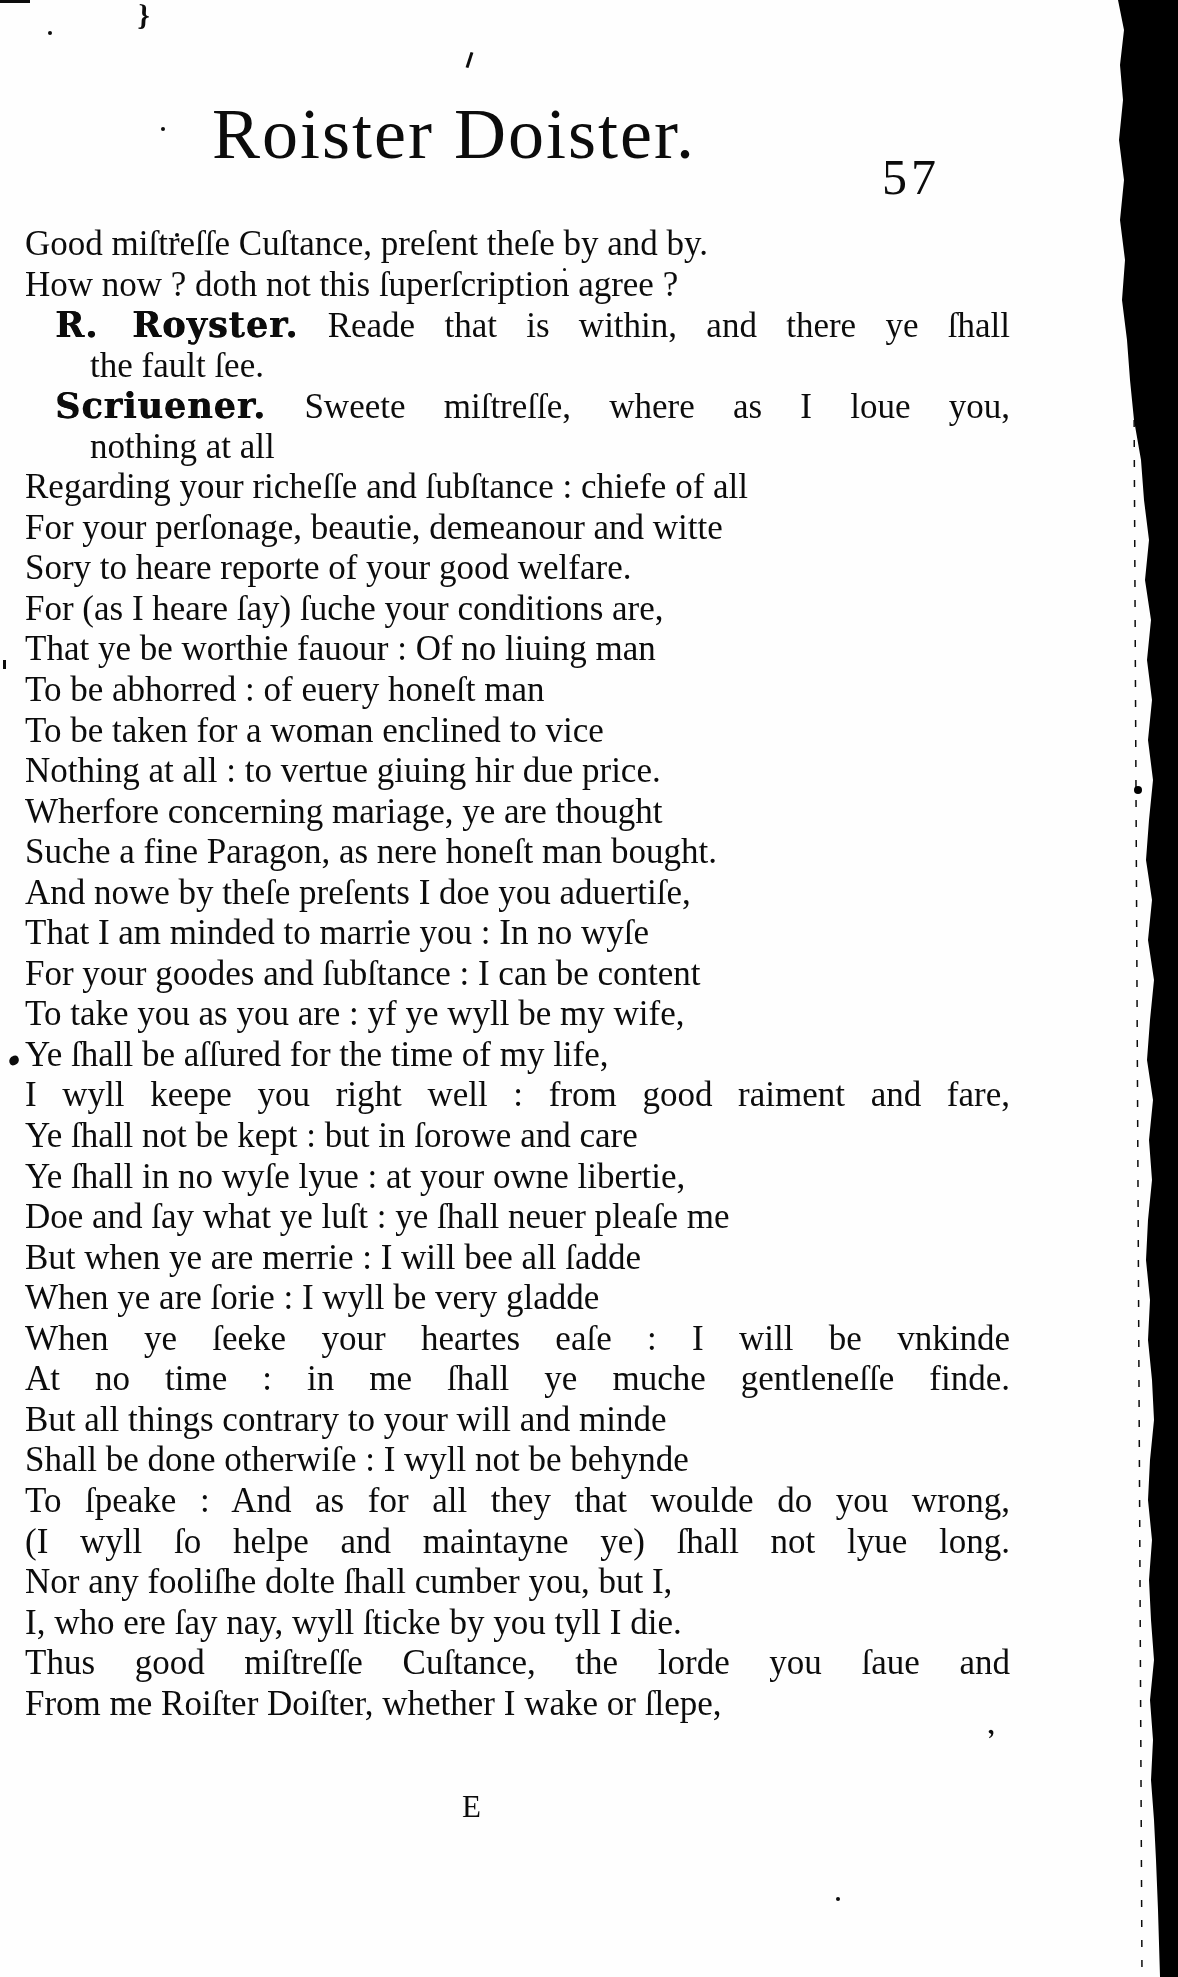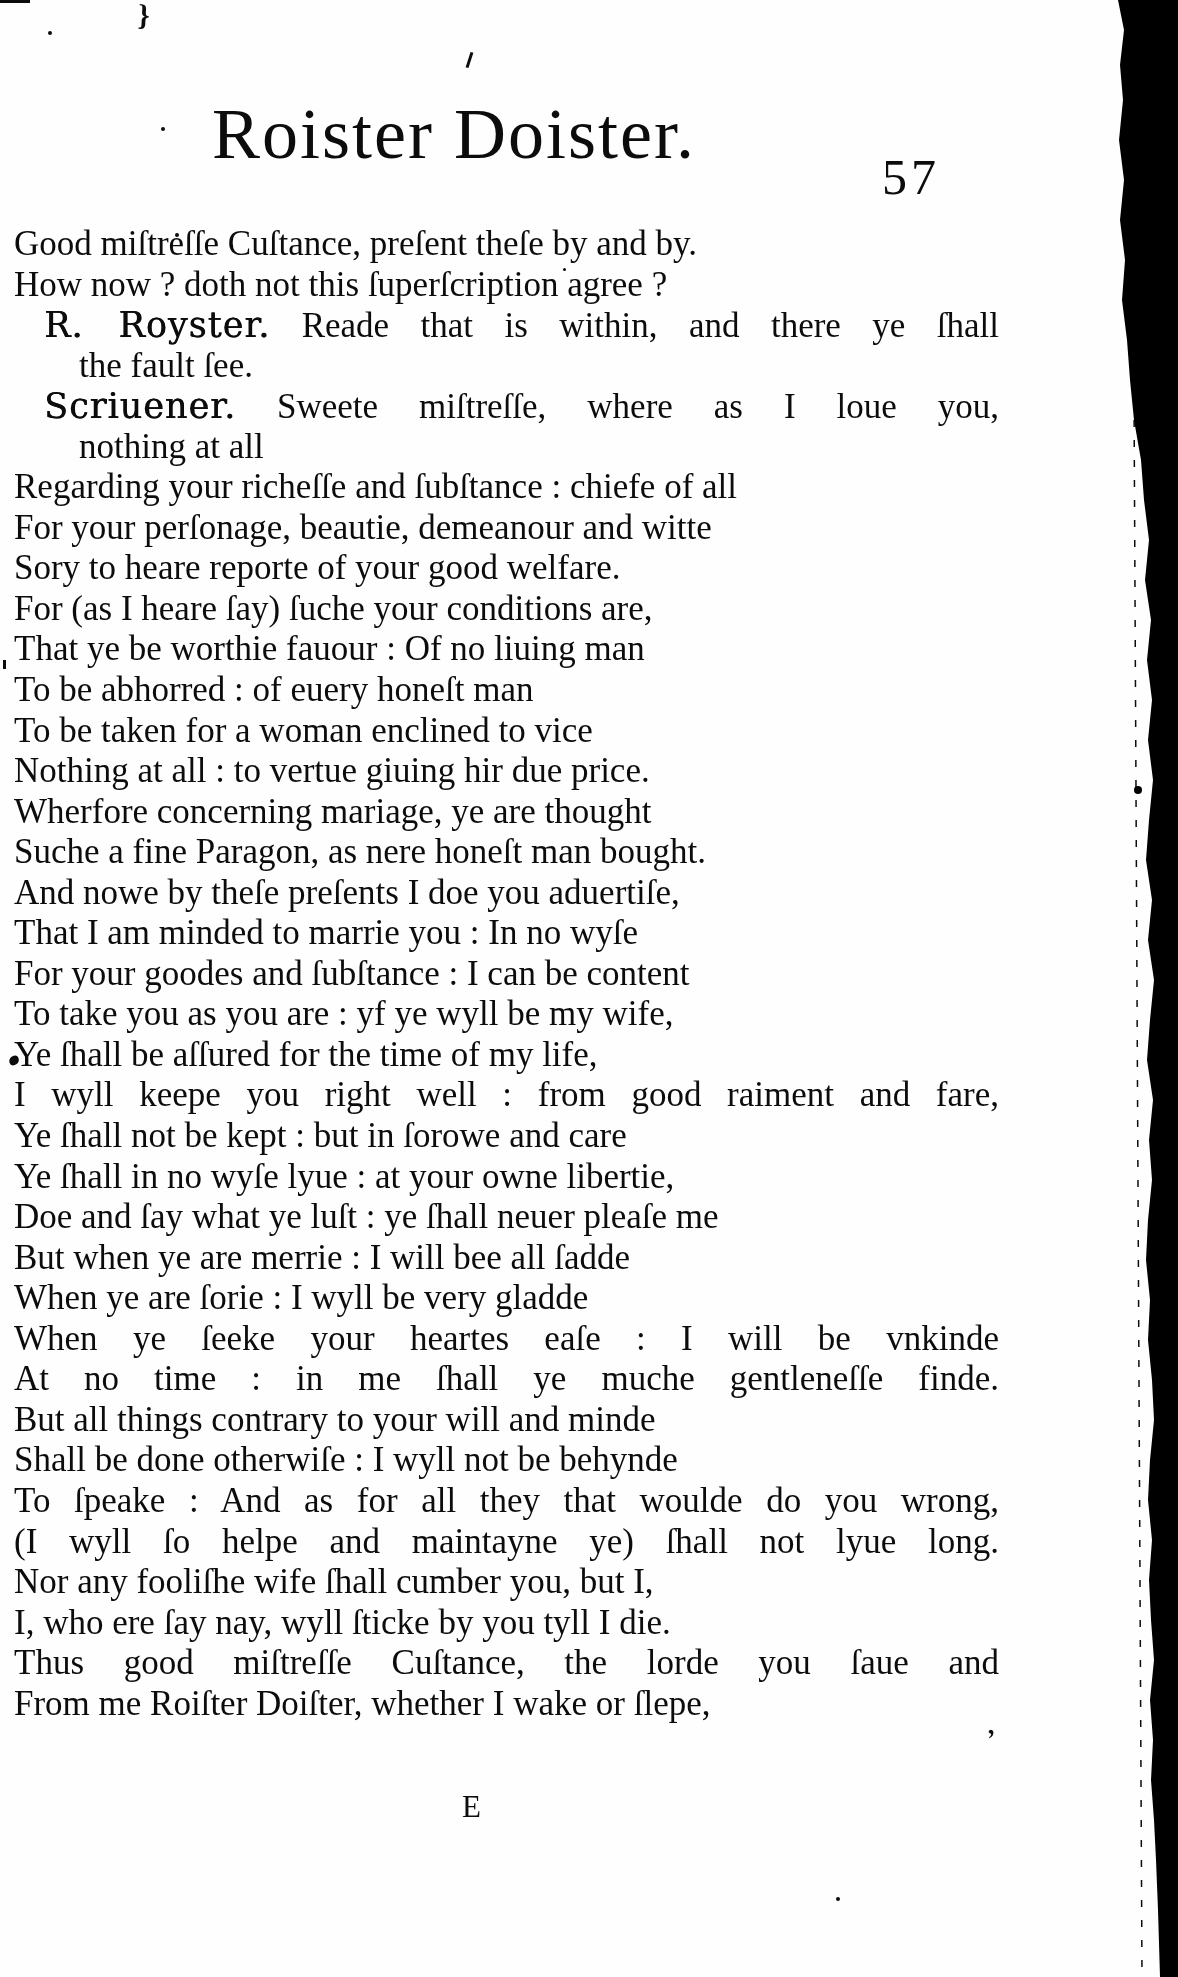--- a/index.html
+++ b/index.html
@@ -11,30 +11,30 @@
   }
   .running-title {
     position:absolute; left:212px; top:94px;
     font-size:72px; line-height:80px;
     letter-spacing:2px; white-space:nowrap;
   }
   .page-number {
     position:absolute; left:882px; top:150px;
     font-size:50px; line-height:54px; letter-spacing:4px;
   }
-  .bodytext { position:absolute; left:14px; top:224px; width:985px; }
+  .bodytext { position:absolute; left:25px; top:224px; width:985px; }
   .line {
     height:40.55px; line-height:40.55px; font-size:35px;
     white-space:nowrap;
   }
   .i1 { padding-left:30px; }
   .i2 { padding-left:65px; }
   .j  { white-space:normal; text-align:justify; text-align-last:justify; overflow:hidden; }
   .speaker {
-    font-family:"DejaVu Serif",serif; font-weight:400;
+    font-family:"DejaVu Serif",serif; font-weight:700;
     letter-spacing:1px; text-shadow:0.6px 0 0 #0c0c0c;
   }
   .signature-mark {
     position:absolute; left:462px; top:1790px;
     font-size:31px; line-height:34px;
   }
   
   .speck { position:absolute; background:#0c0c0c; border-radius:50%; }
   .brace-mark {
     position:absolute; left:138px; top:-2px;
@@ -92,21 +92,21 @@
       <div class="line i0"><span>Ye ſhall in no wyſe lyue : at your owne libertie,</span></div>
       <div class="line i0"><span>Doe and ſay what ye luſt : ye ſhall neuer pleaſe me</span></div>
       <div class="line i0"><span>But when ye are merrie : I will bee all ſadde</span></div>
       <div class="line i0"><span>When ye are ſorie : I wyll be very gladde</span></div>
       <div class="line i0 j"><span>When ye ſeeke your heartes eaſe : I will be vnkinde</span></div>
       <div class="line i0 j"><span>At no time : in me ſhall ye muche gentleneſſe finde.</span></div>
       <div class="line i0"><span>But all things contrary to your will and minde</span></div>
       <div class="line i0"><span>Shall be done otherwiſe : I wyll not be behynde</span></div>
       <div class="line i0 j"><span>To ſpeake : And as for all they that woulde do you wrong,</span></div>
       <div class="line i0 j"><span>(I wyll ſo helpe and maintayne ye) ſhall not lyue long.</span></div>
-      <div class="line i0"><span>Nor any fooliſhe wife ſhall cumber you, but I,</span></div>
+      <div class="line i0"><span>Nor any fooliſhe dolte ſhall cumber you, but I,</span></div>
       <div class="line i0"><span>I, who ere ſay nay, wyll ſticke by you tyll I die.</span></div>
       <div class="line i0 j"><span>Thus good miſtreſſe Cuſtance, the lorde you ſaue and</span></div>
       <div class="line i0"><span>From me Roiſter Doiſter, whether I wake or ſlepe,</span></div>
     </div>
 
   <div class="signature-mark">E</div>
 
   <div class="corner-line"></div>
   <div class="brace-mark">}</div>
   <div class="slash-mark"></div>

